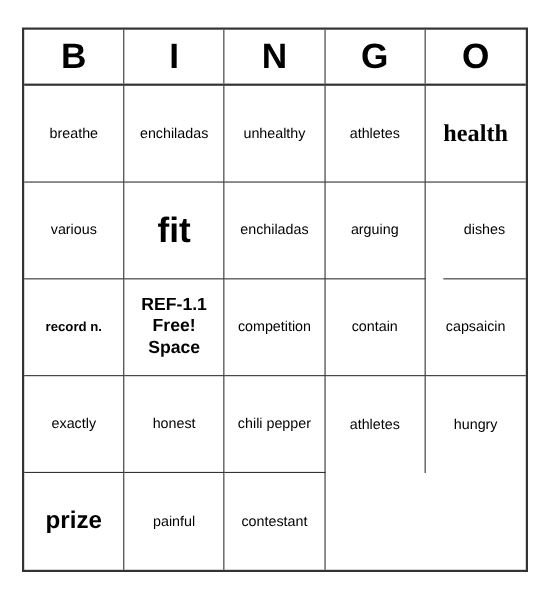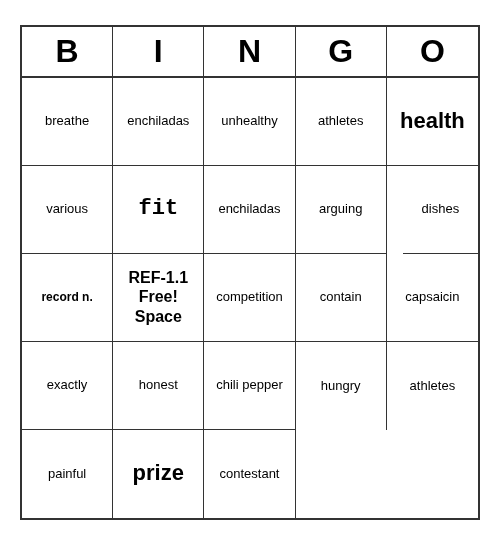--- a/index.html
+++ b/index.html
@@ -93,35 +93,35 @@
       <div class="bingo-header-cell">I</div>
       <div class="bingo-header-cell">N</div>
       <div class="bingo-header-cell">G</div>
       <div class="bingo-header-cell">O</div>
     </div>
   <div class="bingo-grid">
   <div class="bingo-cell" style="white-space: pre-line;">breathe</div>
       <div class="bingo-cell" style="white-space: pre-line;">enchiladas</div>
       <div class="bingo-cell" style="white-space: pre-line;">unhealthy</div>
       <div class="bingo-cell" style="white-space: pre-line;">athletes</div>
-      <div class="bingo-cell large-text" style="white-space: pre-line;">health</div>
+      <div class="bingo-cell large-text" style="white-space: pre-line; font-family: Liberation Serif, serif;">health</div>
       <div class="bingo-cell" style="white-space: pre-line;">various</div>
-      <div class="bingo-cell" style="font-size: 22px; font-weight: bold; white-space: pre-line; font-family: Liberation Mono, monospace;">fit</div>
+      <div class="bingo-cell" style="font-size: 32px; font-weight: bold; white-space: pre-line;">fit</div>
       <div class="bingo-cell" style="white-space: pre-line;">enchiladas</div>
       <div class="bingo-cell" style="white-space: pre-line;">arguing</div>
       <div class="bingo-cell" style="white-space: pre-line; margin-left: 16px;">dishes</div>
       <div class="bingo-cell medium-text" style="white-space: pre-line;">record n.</div>
       <div class="bingo-cell free-space" style="white-space: pre-line;">REF-1.1
 Free!
 Space</div>
       <div class="bingo-cell" style="white-space: pre-line;">competition</div>
       <div class="bingo-cell" style="white-space: pre-line;">contain</div>
       <div class="bingo-cell" style="white-space: pre-line;">capsaicin</div>
       <div class="bingo-cell" style="white-space: pre-line;">exactly</div>
       <div class="bingo-cell" style="white-space: pre-line;">honest</div>
       <div class="bingo-cell" style="white-space: pre-line;">chili pepper</div>
+      <div class="bingo-cell" style="white-space: pre-line;">athletes</div>
       <div class="bingo-cell" style="white-space: pre-line;">hungry</div>
-      <div class="bingo-cell" style="white-space: pre-line;">athletes</div>
+      <div class="bingo-cell large-text" style="white-space: pre-line;">prize</div>
       <div class="bingo-cell" style="white-space: pre-line;">painful</div>
-      <div class="bingo-cell large-text" style="white-space: pre-line;">prize</div>
       <div class="bingo-cell" style="white-space: pre-line;">contestant</div>
     </div>
 </div>
 
 </body></html>

